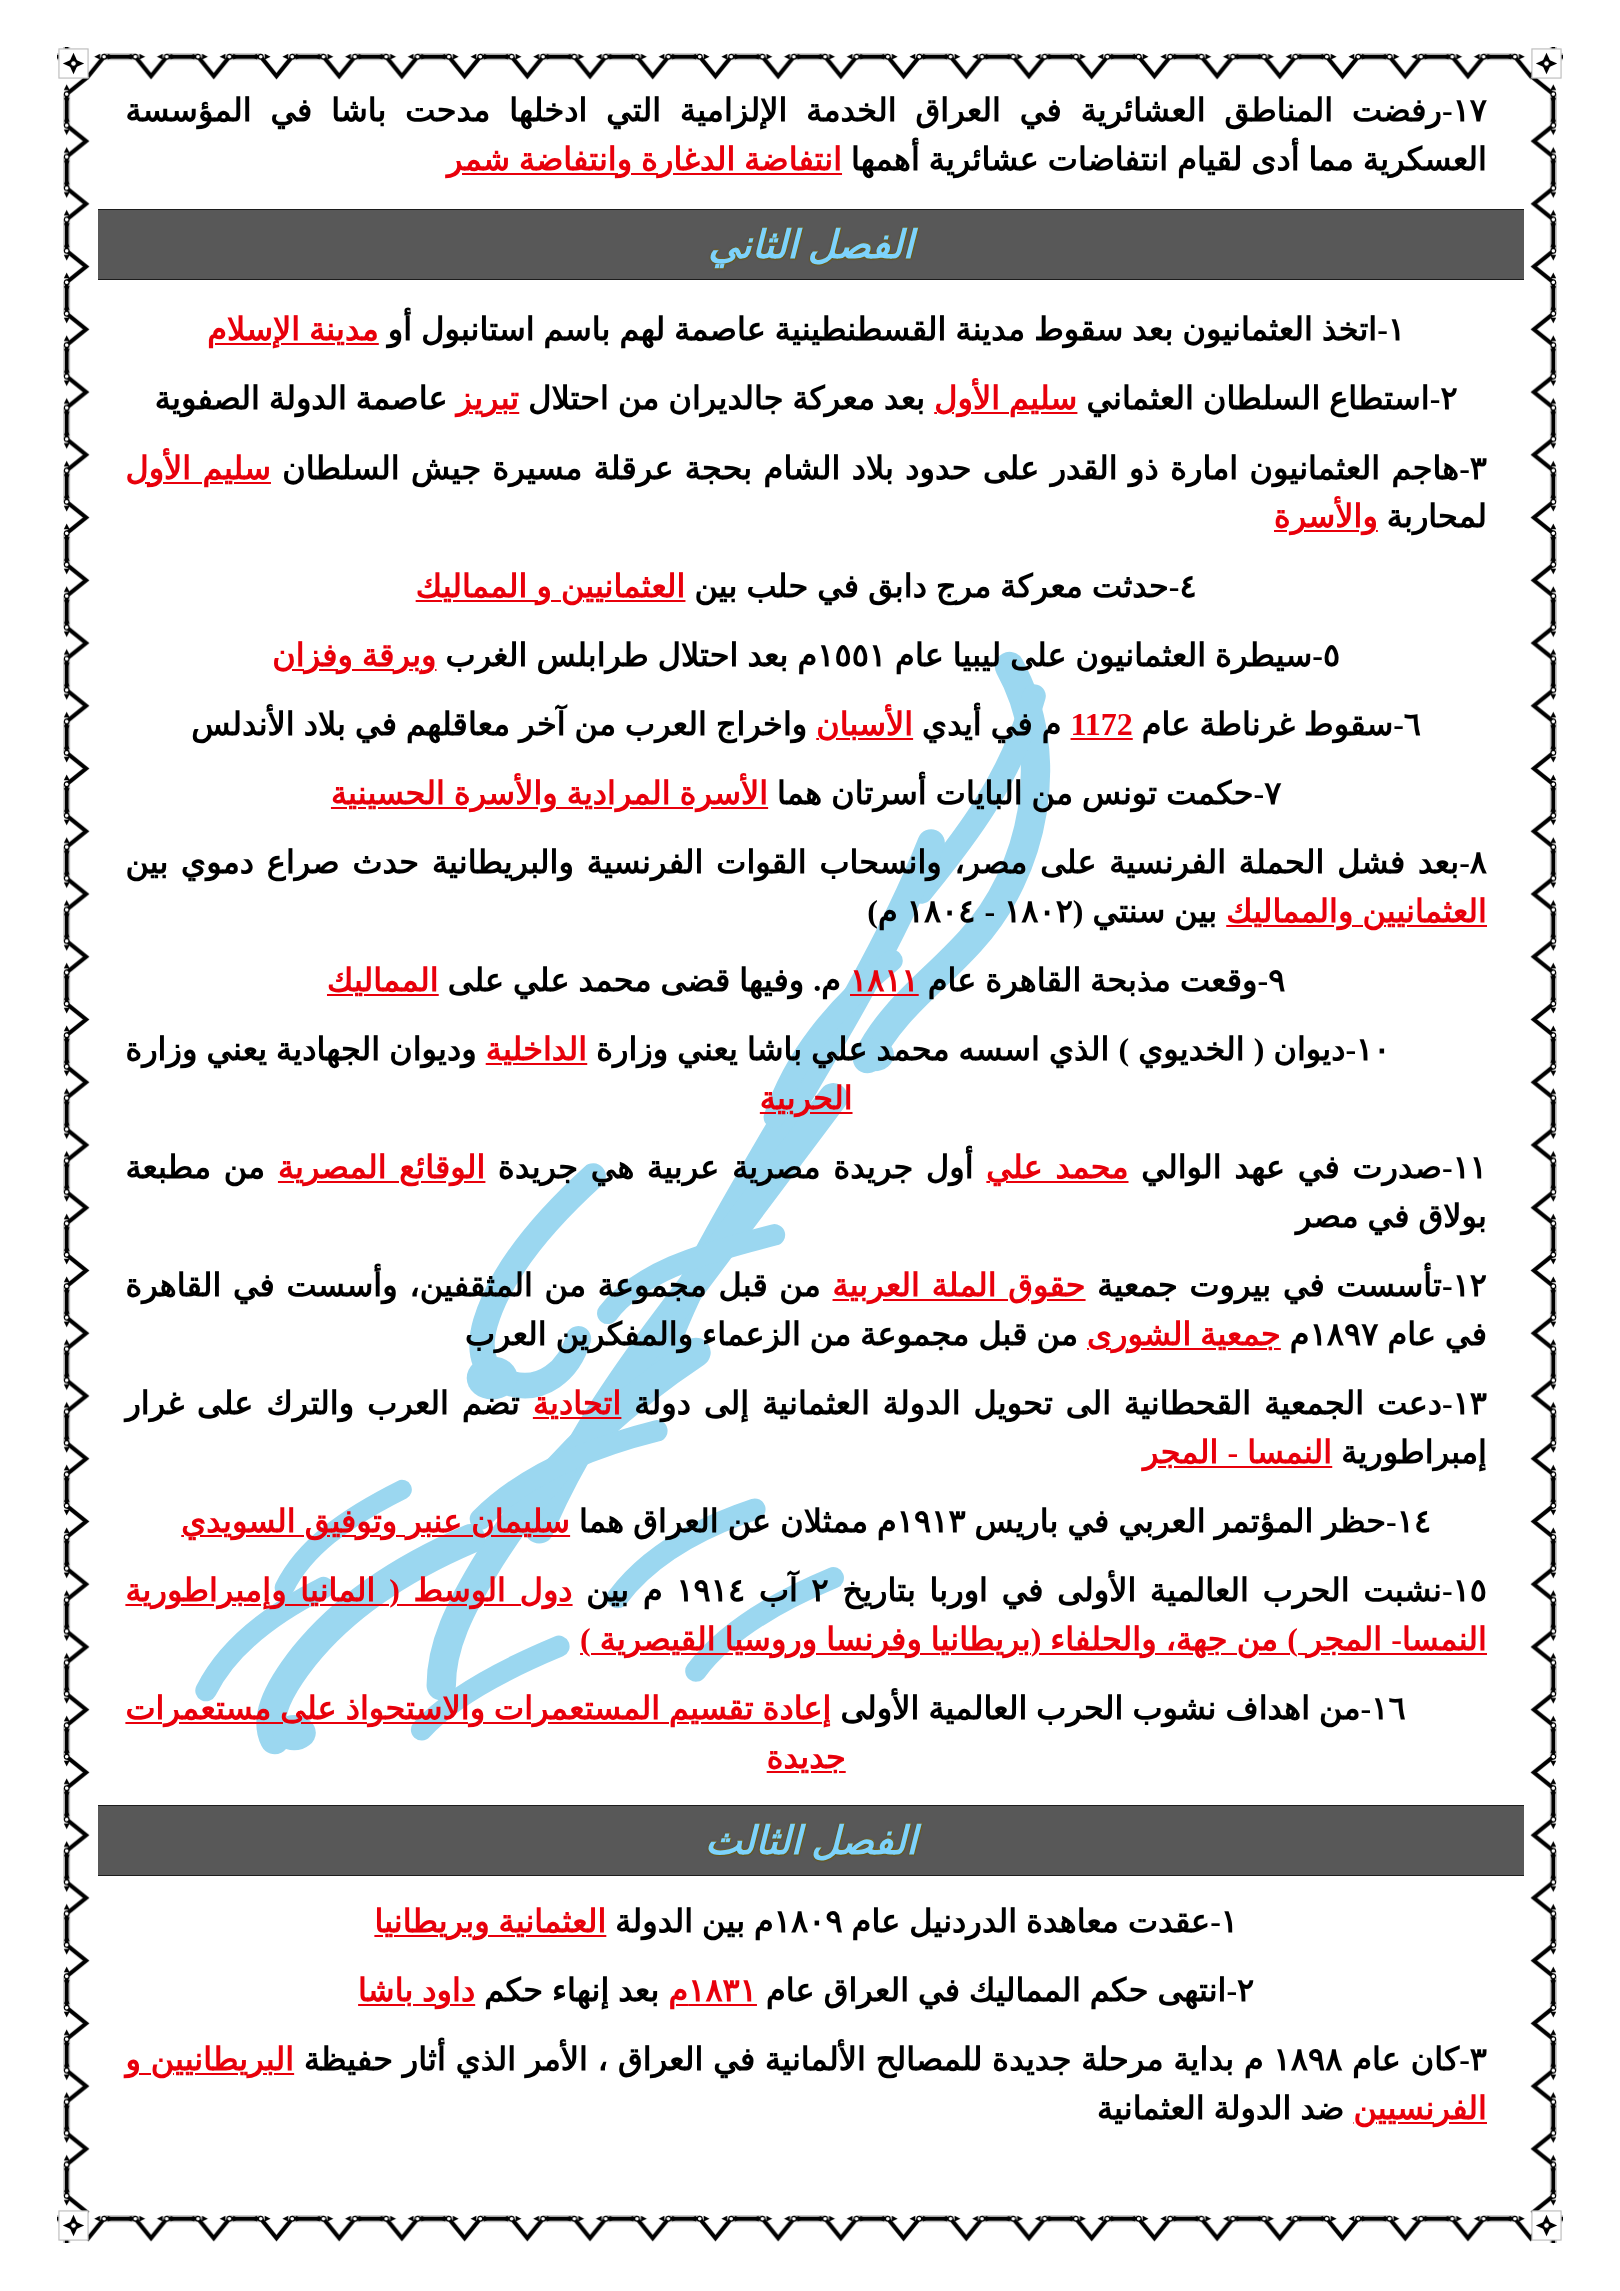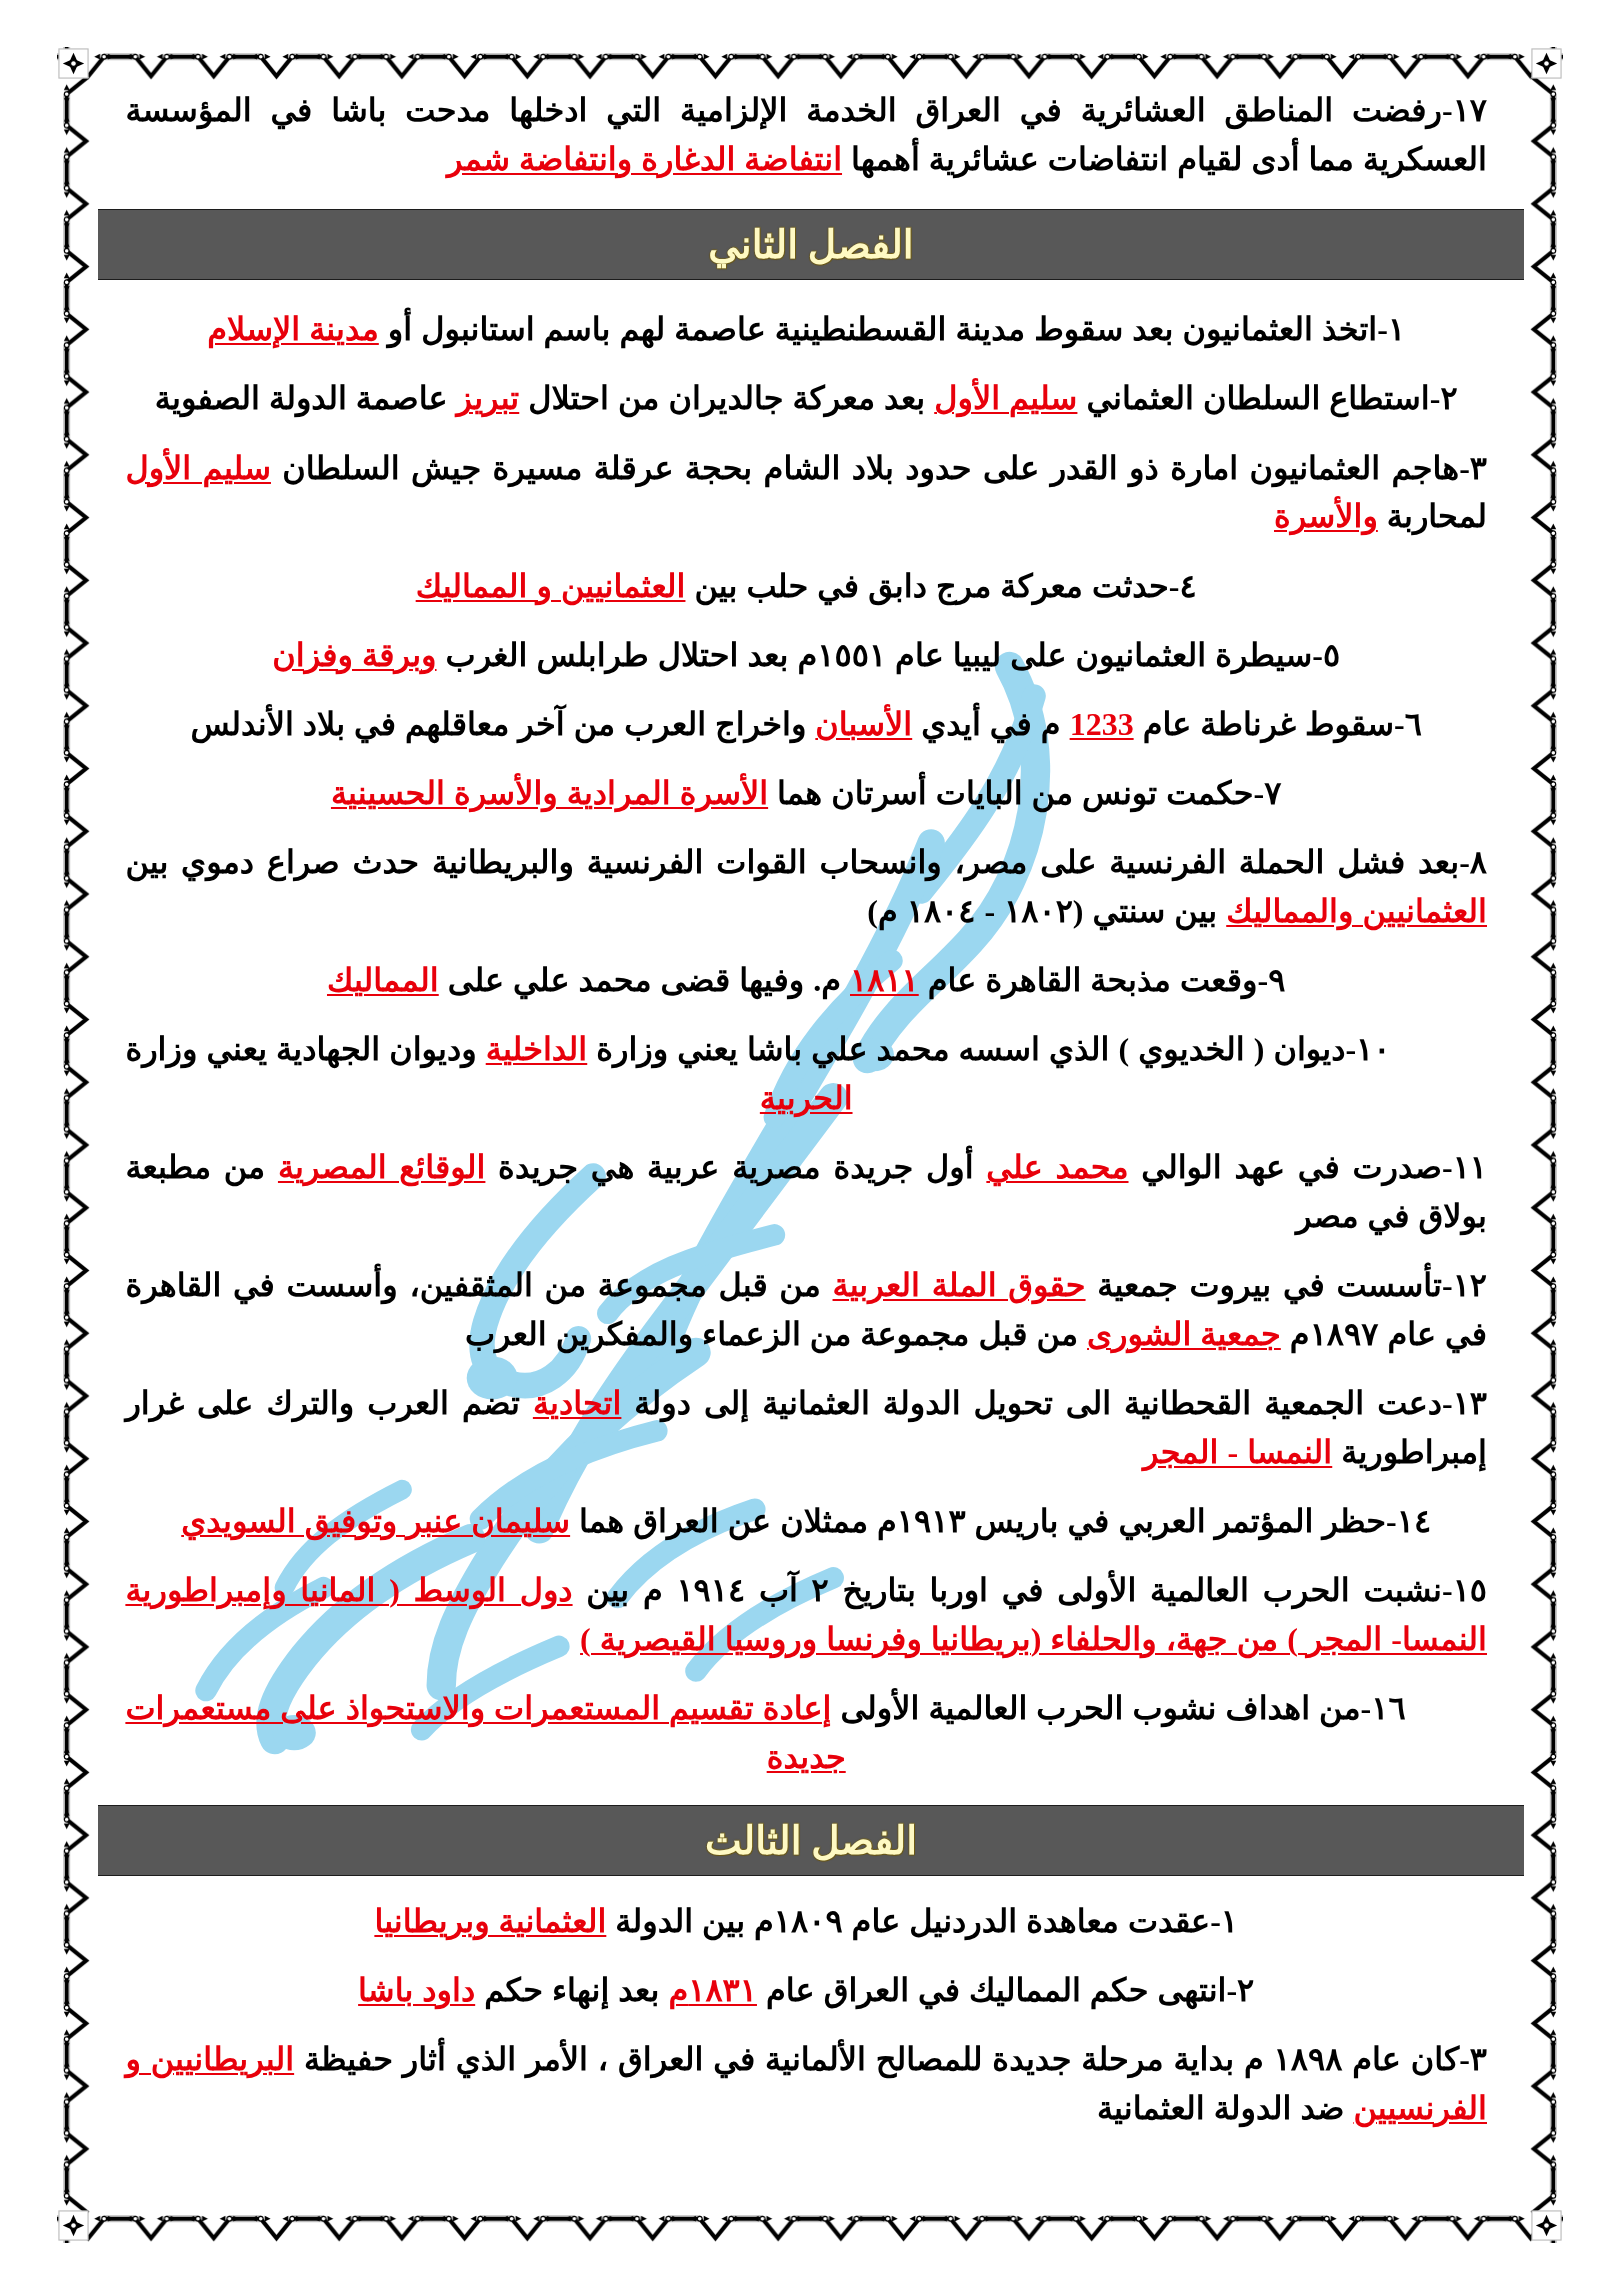--- a/index.html
+++ b/index.html
@@ -111,29 +111,30 @@
     background: #585858;
     border-top: 1px solid #1c1c1c;
     border-bottom: 1px solid #1c1c1c;
     height: 69px;
     display: flex;
     align-items: center;
     justify-content: center;
     margin: 9.8px 0 25.5px 0;
   }
   .chapter-bar .chapter-title {
-    color: #fef9c3;
+    color: #7dd3fc;
     font-size: 39px;
     font-weight: 700;
     letter-spacing: 1px;
     text-shadow:
       0 0 2px rgba(90,70,0,.85),
       1px 1px 0 rgba(120,95,0,.55),
       -1px 1px 0 rgba(120,95,0,.35),
       1px -1px 0 rgba(160,130,0,.35);
+    font-style: italic;
   }
   .chapter-bar.bar-2 { margin-top: 15.7px; }
   .chapter-bar.bar-3 { margin-top: 23.5px; margin-bottom: 21px; }
 </style>
 </head>
 <body>
 
 <div id="page">
 
   <div class="border-band border-top">
@@ -253,21 +254,21 @@
     <div class="doc-body" id="doc-body">
         <p class="item lead"><span>١٧-</span><span class="">رفضت المناطق العشائرية في العراق الخدمة الإلزامية التي ادخلها مدحت باشا في المؤسسة العسكرية مما أدى لقيام انتفاضات عشائرية أهمها </span><span class="hl">انتفاضة الدغارة وانتفاضة شمر</span></p>
         <div class="chapter-bar bar-2">
           <span class="chapter-title">الفصل الثاني</span>
         </div>
         <p class="item center"><span>١-</span><span class="">اتخذ العثمانيون بعد سقوط مدينة القسطنطينية عاصمة لهم باسم استانبول أو </span><span class="hl">مدينة الإسلام</span></p>
         <p class="item center"><span>٢-</span><span class="">استطاع السلطان العثماني </span><span class="hl">سليم الأول</span><span class=""> بعد معركة جالديران من احتلال </span><span class="hl">تبريز</span><span class=""> عاصمة الدولة الصفوية</span></p>
         <p class="item"><span>٣-</span><span class="">هاجم العثمانيون امارة ذو القدر على حدود بلاد الشام بحجة عرقلة مسيرة جيش السلطان </span><span class="hl">سليم الأول</span><span class=""> لمحاربة </span><span class="hl">والأسرة</span></p>
         <p class="item center"><span>٤-</span><span class="">حدثت معركة مرج دابق في حلب بين </span><span class="hl">العثمانيين و المماليك</span></p>
         <p class="item center"><span>٥-</span><span class="">سيطرة العثمانيون على ليبيا عام ١٥٥١م بعد احتلال طرابلس الغرب </span><span class="hl">وبرقة وفزان</span></p>
-        <p class="item center"><span>٦-</span><span class="">سقوط غرناطة عام </span><span class="hl">1233</span><span class=""> م في أيدي </span><span class="hl">الأسبان</span><span class=""> واخراج العرب من آخر معاقلهم في بلاد الأندلس</span></p>
+        <p class="item center"><span>٦-</span><span class="">سقوط غرناطة عام </span><span class="hl">1172</span><span class=""> م في أيدي </span><span class="hl">الأسبان</span><span class=""> واخراج العرب من آخر معاقلهم في بلاد الأندلس</span></p>
         <p class="item center"><span>٧-</span><span class="">حكمت تونس من البايات أسرتان هما </span><span class="hl">الأسرة المرادية والأسرة الحسينية</span></p>
         <p class="item"><span>٨-</span><span class="">بعد فشل الحملة الفرنسية على مصر، وانسحاب القوات الفرنسية والبريطانية حدث صراع دموي بين </span><span class="hl">العثمانيين والمماليك</span><span class=""> بين سنتي (١٨٠٢ - ١٨٠٤ م)</span></p>
         <p class="item center"><span>٩-</span><span class="">وقعت مذبحة القاهرة عام </span><span class="hl">١٨١١</span><span class=""> م. وفيها قضى محمد علي على </span><span class="hl">المماليك</span></p>
         <p class="item center"><span>١٠-</span><span class="">ديوان ( الخديوي ) الذي اسسه محمد علي باشا يعني وزارة </span><span class="hl">الداخلية</span><span class=""> وديوان الجهادية يعني وزارة </span><span class="hl">الحربية</span></p>
         <p class="item"><span>١١-</span><span class="">صدرت في عهد الوالي </span><span class="hl">محمد علي</span><span class=""> أول جريدة مصرية عربية هي جريدة </span><span class="hl">الوقائع المصرية</span><span class=""> من مطبعة بولاق في مصر</span></p>
         <p class="item"><span>١٢-</span><span class="">تأسست في بيروت جمعية </span><span class="hl">حقوق الملة العربية</span><span class=""> من قبل مجموعة من المثقفين، وأسست في القاهرة في عام ١٨٩٧م </span><span class="hl">جمعية الشورى</span><span class=""> من قبل مجموعة من الزعماء والمفكرين العرب</span></p>
         <p class="item"><span>١٣-</span><span class="">دعت الجمعية القحطانية الى تحويل الدولة العثمانية إلى دولة </span><span class="hl">اتحادية</span><span class=""> تضم العرب والترك على غرار إمبراطورية </span><span class="hl">النمسا - المجر</span></p>
         <p class="item center"><span>١٤-</span><span class="">حظر المؤتمر العربي في باريس ١٩١٣م ممثلان عن العراق هما </span><span class="hl">سليمان عنبر وتوفيق السويدي</span></p>
         <p class="item"><span>١٥-</span><span class="">نشبت الحرب العالمية الأولى في اوربا بتاريخ ٢ آب ١٩١٤ م بين </span><span class="hl">دول الوسط ( المانيا وإمبراطورية النمسا- المجر ) من جهة، والحلفاء (بريطانيا وفرنسا وروسيا القيصرية )</span></p>
         <p class="item center"><span>١٦-</span><span class="">من اهداف نشوب الحرب العالمية الأولى </span><span class="hl">إعادة تقسيم المستعمرات والاستحواذ على مستعمرات جديدة</span></p>

